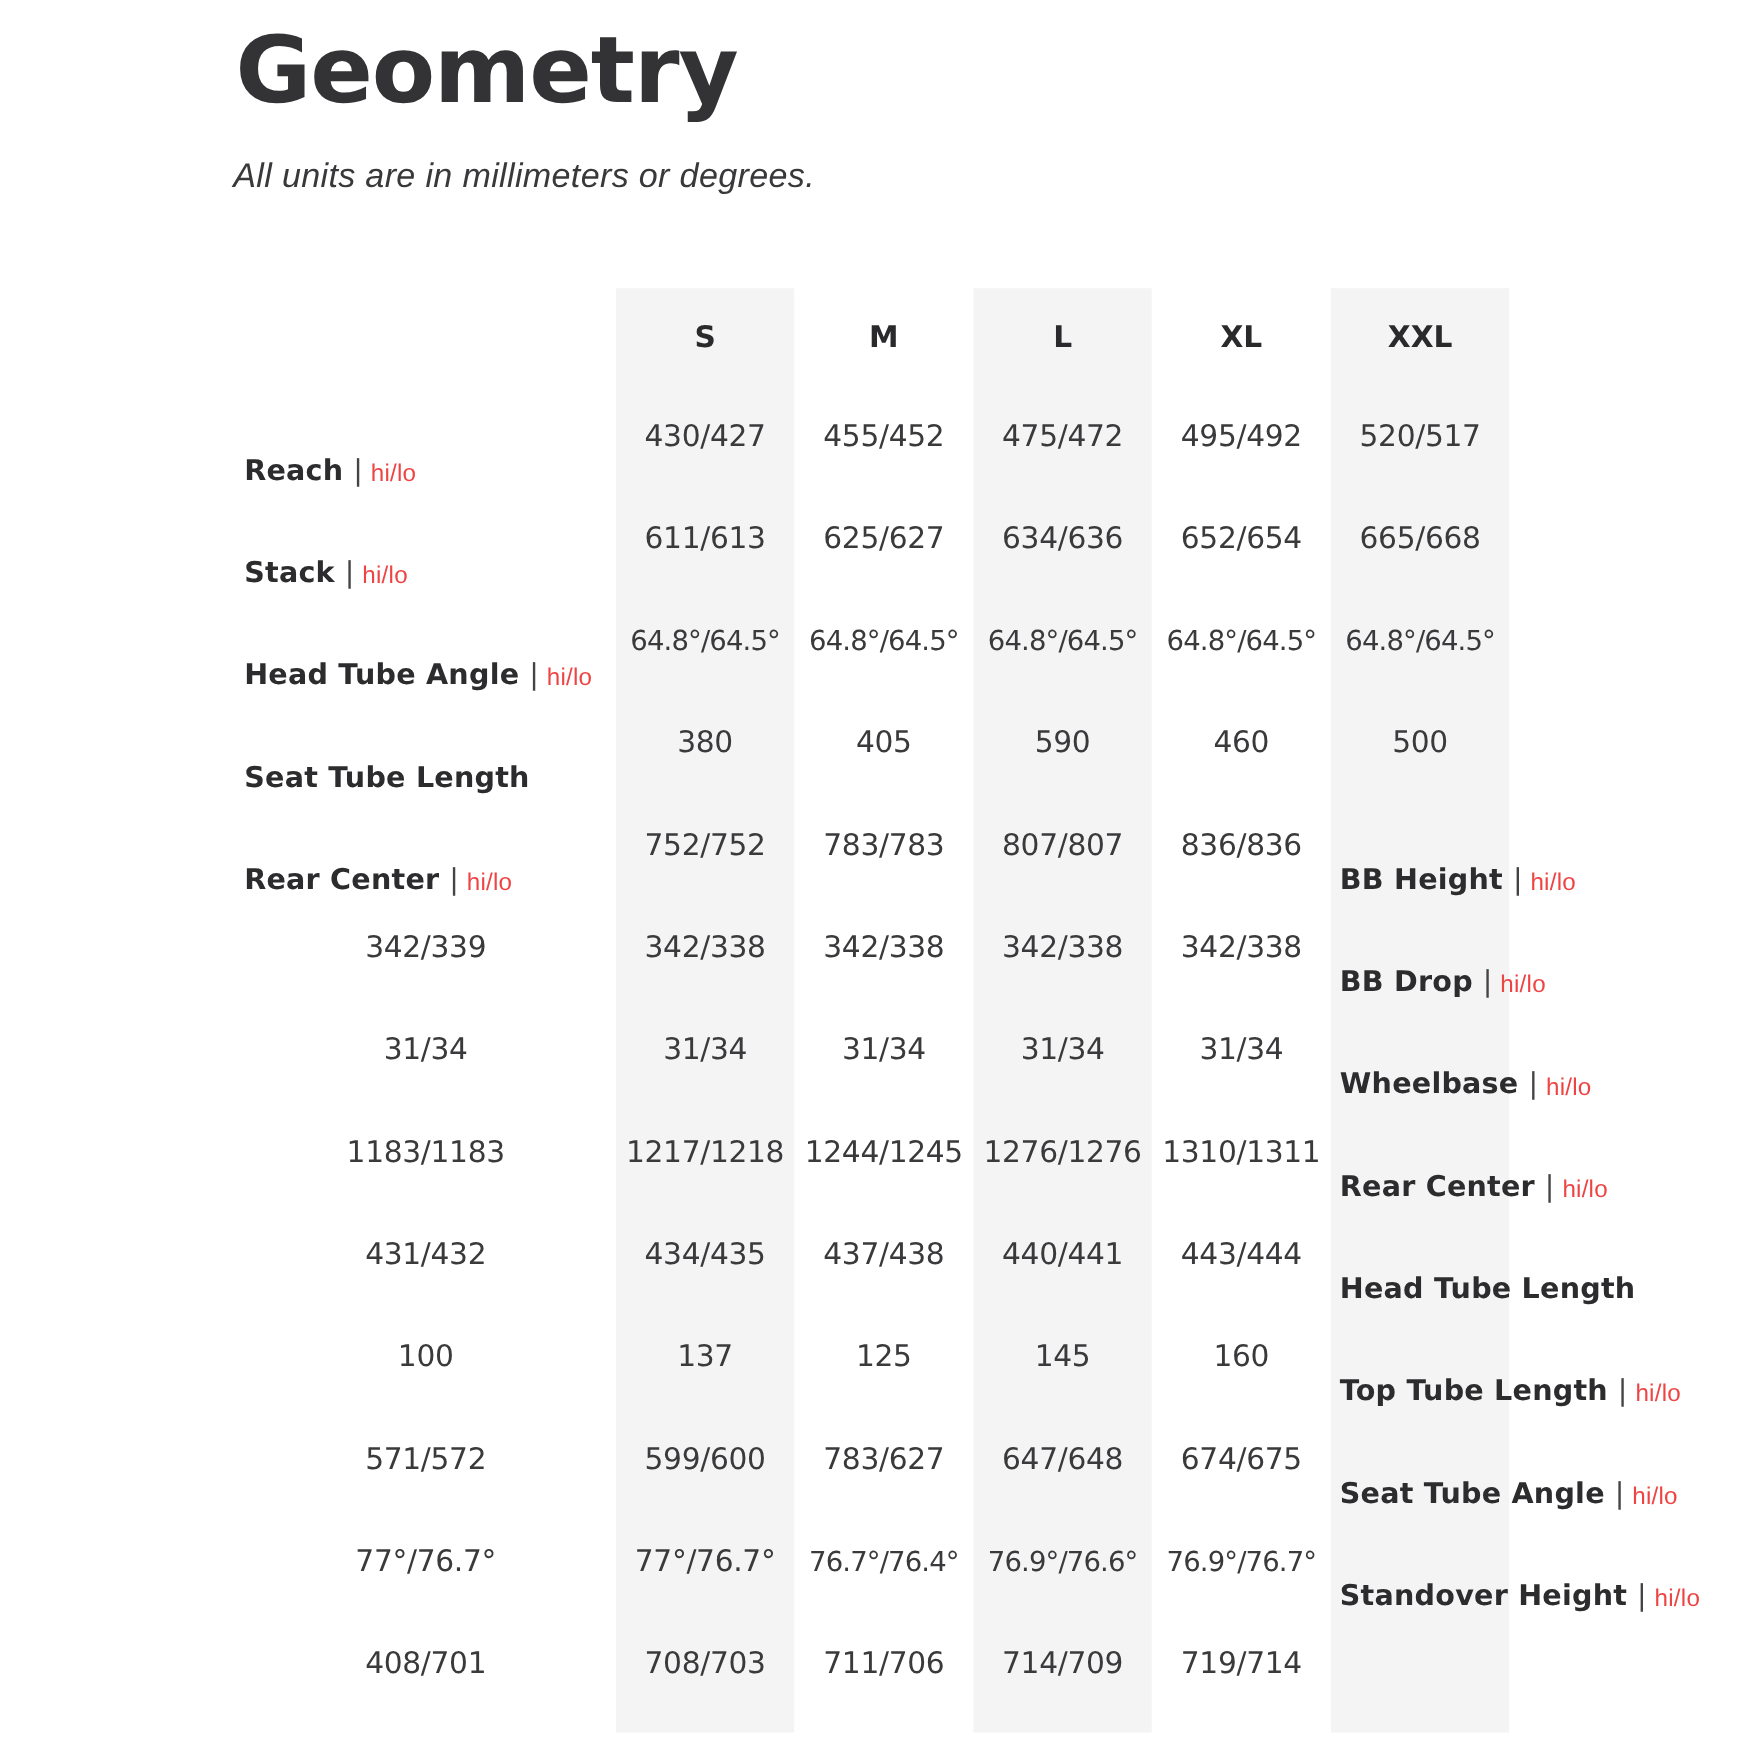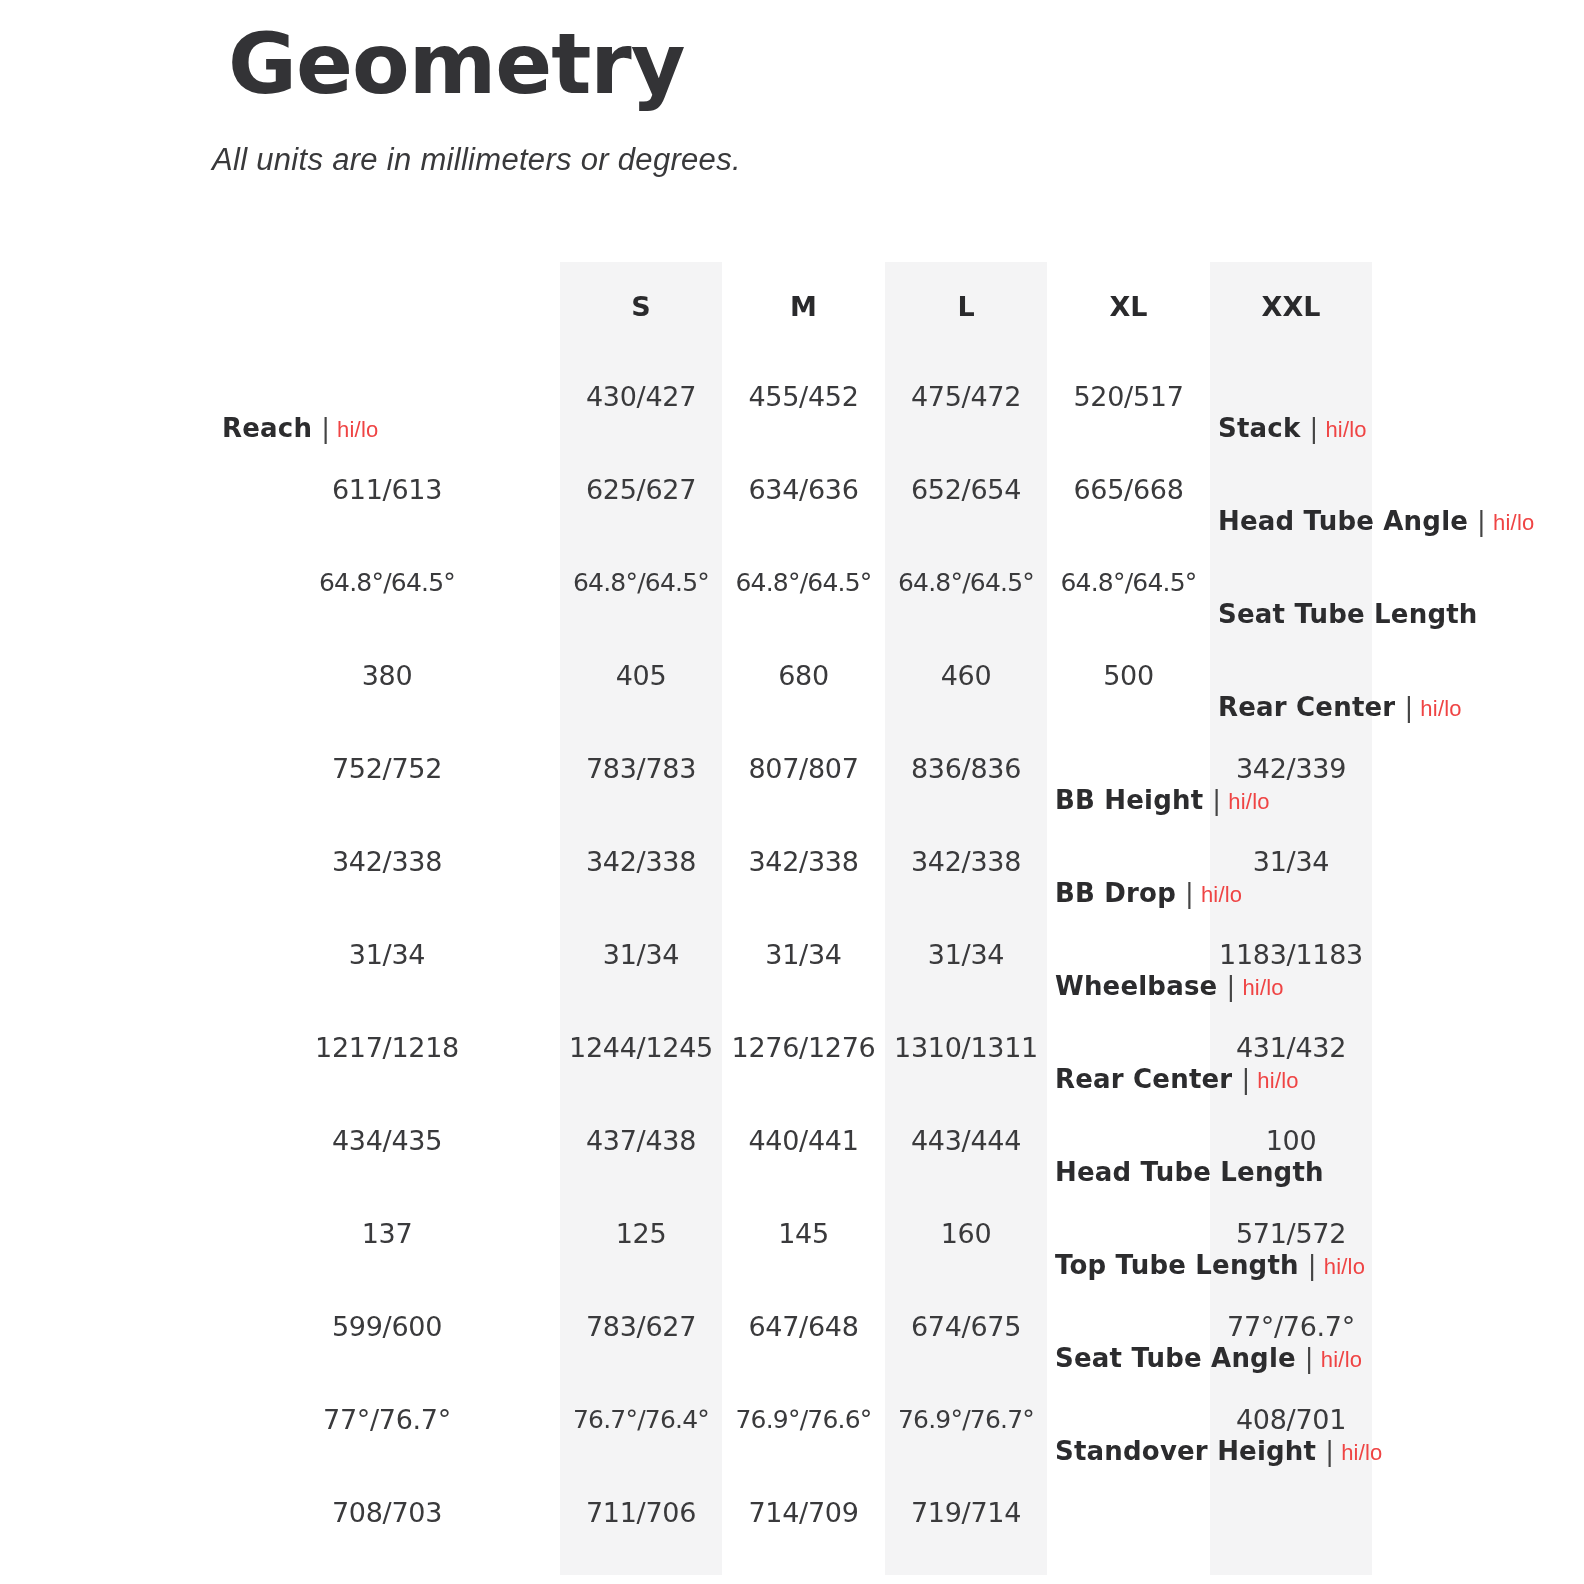--- a/index.html
+++ b/index.html
@@ -10,21 +10,21 @@
     body {
       width: 1584px;
       height: 1584px;
       position: relative;
       overflow: hidden;
       color: #2b2b2d;
       font-family: "Liberation Sans", "DejaVu Sans", sans-serif;
     }
     .title {
       position: absolute;
-      left: 228px;
+      left: 214px;
       top: 14px;
       margin: 0;
       font-family: "DejaVu Sans", sans-serif;
       font-weight: bold;
       font-size: 84px;
       line-height: 100px;
       letter-spacing: -1px;
       color: #333336;
     }
     .subtitle {
@@ -131,20 +131,21 @@
     <div class="head-cell">XL</div>
     <div class="head-cell">XXL</div>
   <div class="row-label">
         <span>Reach</span>
         <span class="sep">|</span>
         <span class="unit">hi/lo</span>
       </div>
       <div class="cell">430/427</div>
       <div class="cell">455/452</div>
       <div class="cell">475/472</div>
+      <div class="cell">495/492</div>
       <div class="cell">520/517</div>
       <div class="row-label">
         <span>Stack</span>
         <span class="sep">|</span>
         <span class="unit">hi/lo</span>
       </div>
       <div class="cell">611/613</div>
       <div class="cell">625/627</div>
       <div class="cell">634/636</div>
       <div class="cell">652/654</div>
@@ -157,21 +158,21 @@
       <div class="cell tight">64.8°/64.5°</div>
       <div class="cell tight">64.8°/64.5°</div>
       <div class="cell tight">64.8°/64.5°</div>
       <div class="cell tight">64.8°/64.5°</div>
       <div class="cell tight">64.8°/64.5°</div>
       <div class="row-label">
         <span>Seat Tube Length</span>
       </div>
       <div class="cell">380</div>
       <div class="cell">405</div>
-      <div class="cell">680</div>
+      <div class="cell">590</div>
       <div class="cell">460</div>
       <div class="cell">500</div>
       <div class="row-label">
         <span>Rear Center</span>
         <span class="sep">|</span>
         <span class="unit">hi/lo</span>
       </div>
       <div class="cell">752/752</div>
       <div class="cell">783/783</div>
       <div class="cell">807/807</div>

